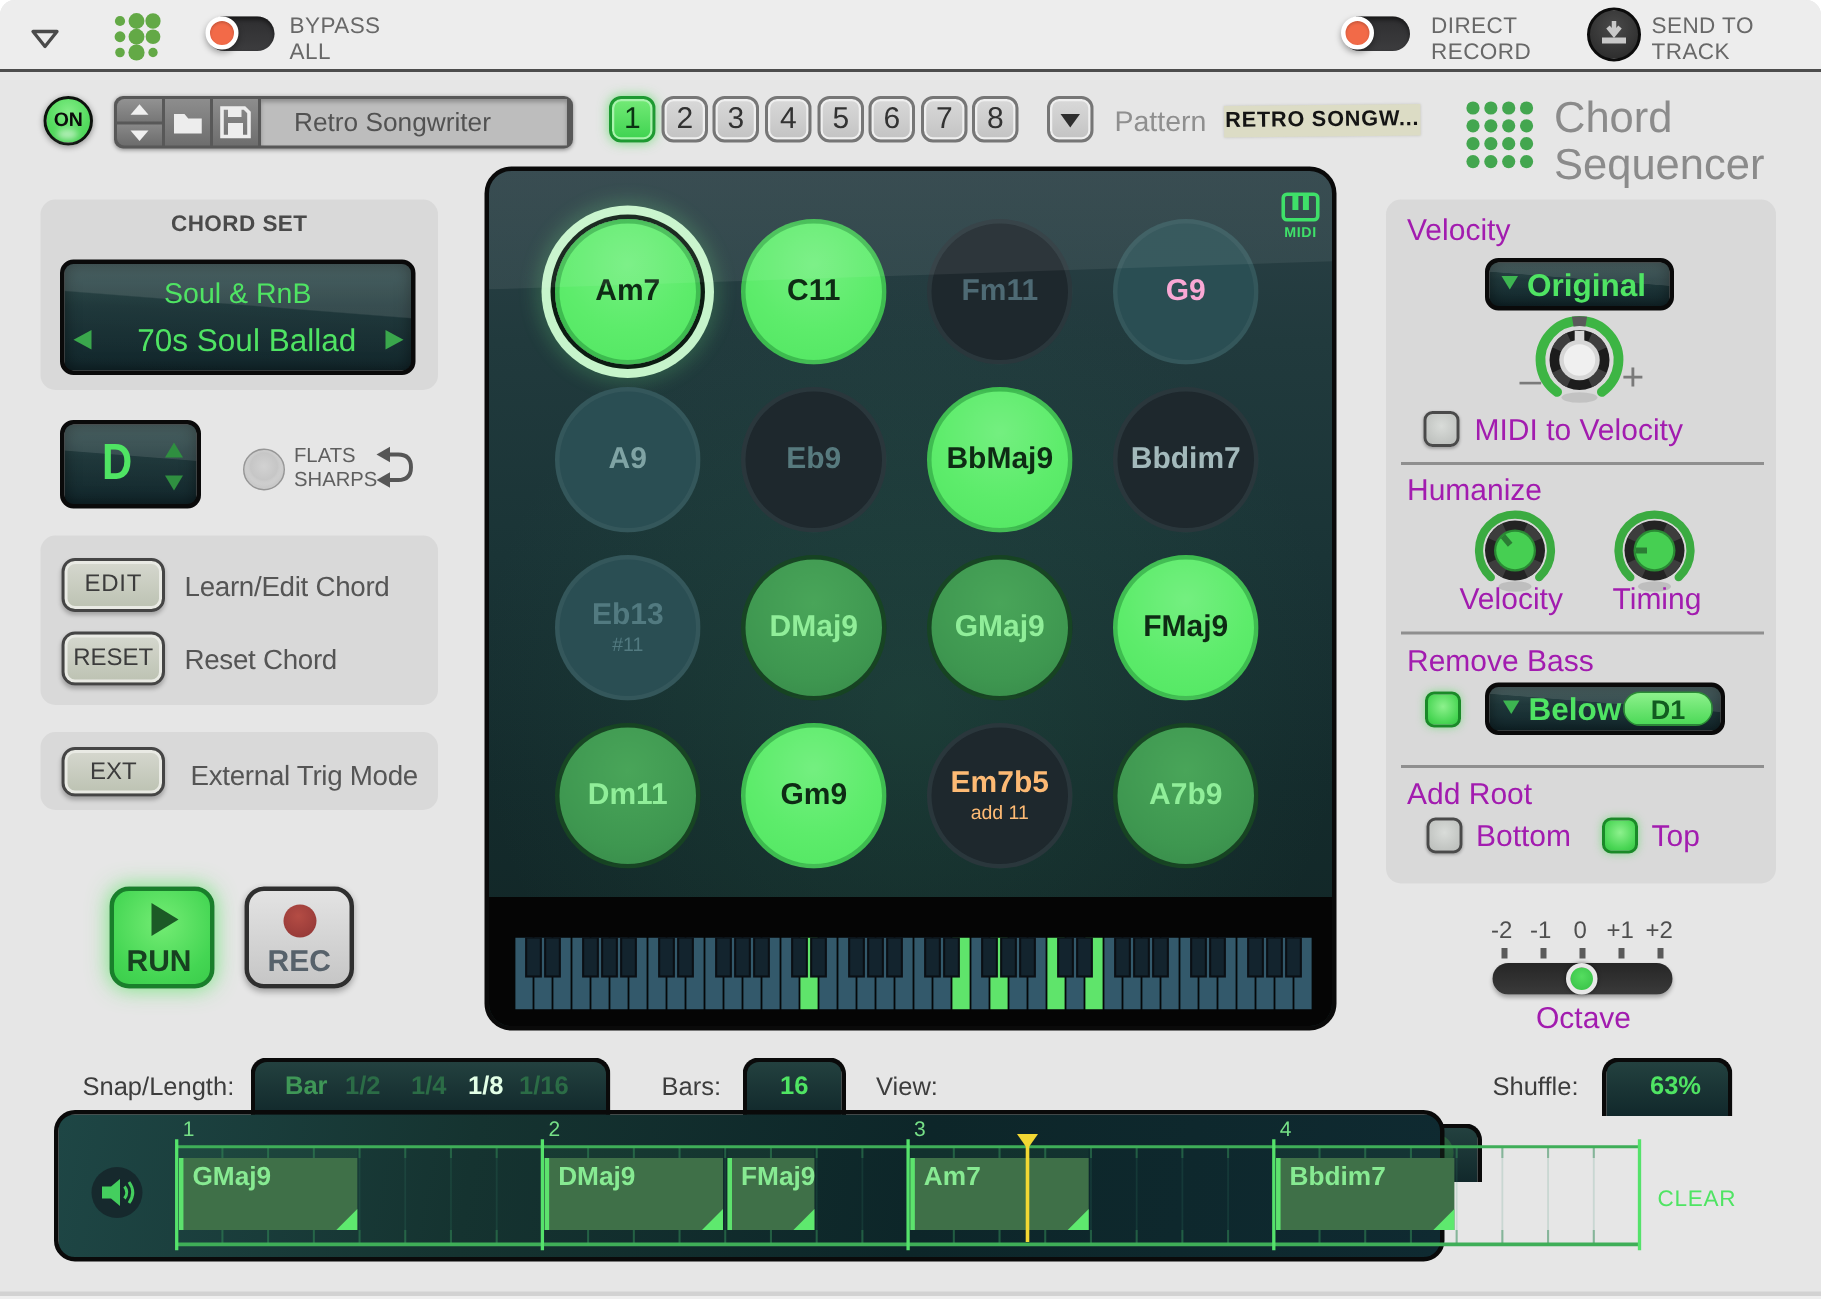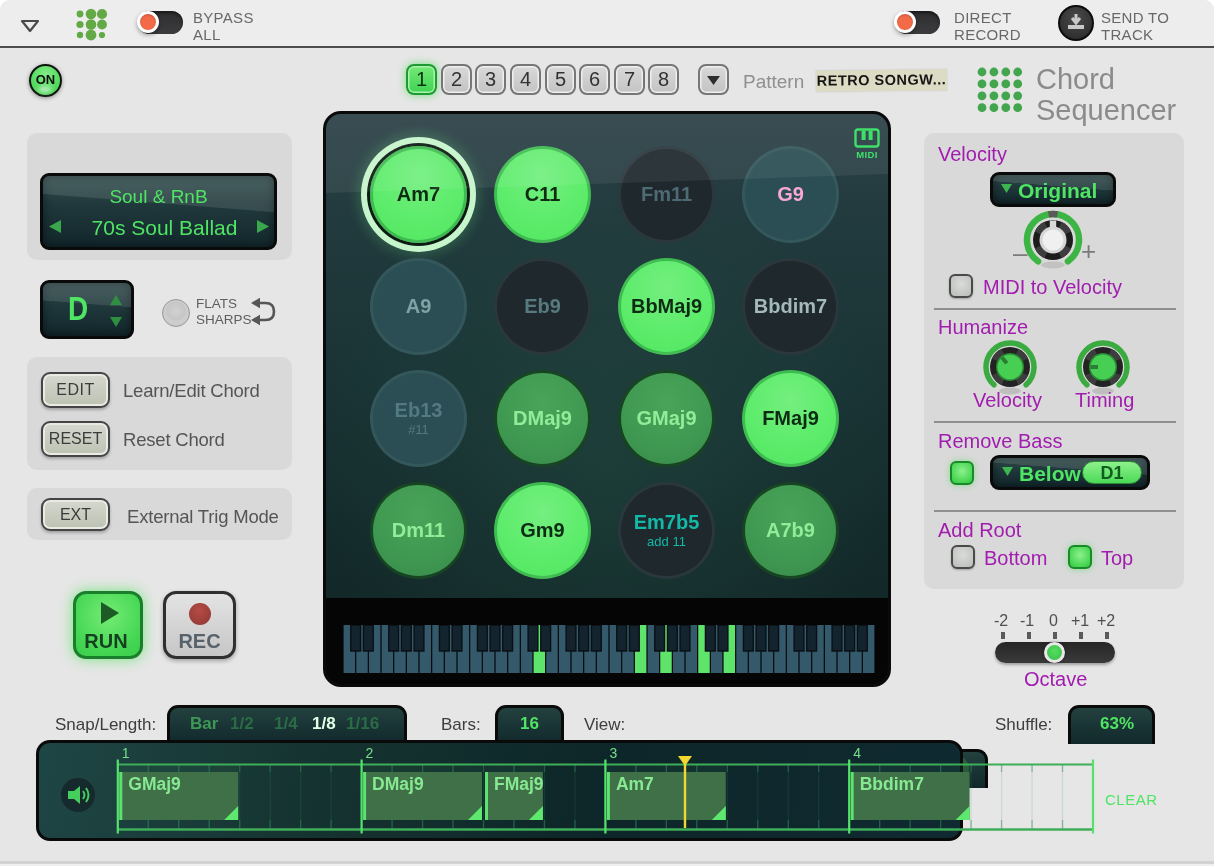--- a/index.html
+++ b/index.html
@@ -73,20 +73,45 @@
       <svg width="32" height="32">
           <path d="M16 7 L16 14 M12 11 L16 16 L20 11" stroke="#c9c9c9" stroke-width="3" fill="none"></path>
           <rect x="8" y="18" width="16" height="4" fill="#c9c9c9"></rect>
         </svg>
     </div>
     <div class="tlabel" style="left:1101px;top:9px">SEND TO<br>TRACK</div>
   </div>
 
   <div class="abs" style="left:29px;top:64px;width:33px;height:33px;border-radius:50%;background:radial-gradient(circle at 50% 30%,#84ed88 0%,#55db5f 55%,#46cf52 100%);border:2.5px solid #0d120d;box-shadow:0 1px 4px rgba(0,0,0,.4);color:#0b0b0b;font-weight:bold;font-size:13px;text-align:center;line-height:28px;">ON<div class="abs" style="left:7px;top:20px;width:14px;height:7px;border-radius:50%;background:rgba(255,255,255,.55);filter:blur(2px);"></div></div>
 
+  <div class="abs" style="left:76px;top:64px;width:306px;height:35px;background:#585858;border-radius:6px;box-shadow:0 1px 3px rgba(0,0,0,.4);padding:2px;">
+    <div class="abs" style="left:2px;top:2px;width:30px;height:14.5px;background:linear-gradient(#929292,#777);border-radius:5px 0 0 0;">
+      <svg width="30" height="14">
+          <path d="M15 3.5 L21 10.5 L9 10.5 Z" fill="#f0f0f0"></path>
+        </svg>
+    </div>
+    <div class="abs" style="left:2px;top:18.5px;width:30px;height:14.5px;background:linear-gradient(#888,#6c6c6c);border-radius:0 0 0 5px;">
+      <svg width="30" height="14">
+          <path d="M15 11 L21 4 L9 4 Z" fill="#f0f0f0"></path>
+        </svg>
+    </div>
+    <div class="abs" style="left:34px;top:2px;width:30px;height:31px;background:linear-gradient(#8d8d8d,#6e6e6e);">
+      <svg width="30" height="31">
+          <path d="M6 10 h7 l2.5 3 h9 v10 h-18.5 Z" fill="#ededed"></path>
+        </svg>
+    </div>
+    <div class="abs" style="left:66px;top:2px;width:30px;height:31px;background:linear-gradient(#8d8d8d,#6e6e6e);">
+      <svg width="30" height="31">
+          <path d="M6 6 h15 l3 3 v16 h-18 Z" fill="none" stroke="#ededed" stroke-width="2.4"></path>
+          <rect x="10" y="6" width="9" height="6" fill="#ededed"></rect>
+          <rect x="10" y="16" width="10" height="9" fill="#ededed"></rect>
+        </svg>
+    </div>
+    <div class="abs" style="left:98px;top:2px;width:204px;height:31px;background:#bdbdbd;box-shadow:inset 0 2px 3px rgba(0,0,0,.25);color:#525252;font-size:17.5px;line-height:31px;padding-left:22px;">Retro Songwriter</div>
+  </div>
 
   <div class="pbtn act" style="left:406px;top:64px;">1</div>
   <div class="pbtn" style="left:441px;top:64px;">2</div>
   <div class="pbtn" style="left:475px;top:64px;">3</div>
   <div class="pbtn" style="left:510px;top:64px;">4</div>
   <div class="pbtn" style="left:545px;top:64px;">5</div>
   <div class="pbtn" style="left:579px;top:64px;">6</div>
   <div class="pbtn" style="left:614px;top:64px;">7</div>
   <div class="pbtn" style="left:648px;top:64px;">8</div>
   <div class="pbtn" style="left:698px;top:64px;"><svg width="27" height="27">
@@ -111,20 +136,21 @@
         <circle cx="41.7" cy="29.8" r="4.4"></circle>
         <circle cx="6" cy="41.7" r="4.4"></circle>
         <circle cx="17.9" cy="41.7" r="4.4"></circle>
         <circle cx="29.8" cy="41.7" r="4.4"></circle>
         <circle cx="41.7" cy="41.7" r="4.4"></circle>
       </g>
   </svg>
   <div class="abs" style="left:1036px;top:64px;font-size:29px;line-height:31px;color:#8b8b8b;">Chord<br>Sequencer</div>
 
   <div class="panel" style="left:27px;top:133px;width:265px;height:127px;"></div>
+  <div class="abs" style="left:27px;top:141px;width:265px;text-align:center;font-size:15px;font-weight:bold;color:#4a4a4a;letter-spacing:.3px;">CHORD SET</div>
   <div class="lcd" style="left:40px;top:173px;width:237px;height:77px;"></div>
   <div class="abs gtxt" style="left:40px;top:186px;width:237px;text-align:center;font-size:19px;">Soul &amp; RnB</div>
   <div class="abs gtxt" style="left:40px;top:216px;width:237px;text-align:center;font-size:21px;padding-left:12px;">70s Soul Ballad</div>
   <svg class="abs" style="left:48px;top:219px" width="14" height="15">
       <path d="M13 1 L13 14 L1 7.5 Z" fill="#3aa74c"></path>
     </svg>
   <svg class="abs" style="left:256px;top:219px" width="14" height="15">
       <path d="M1 1 L1 14 L13 7.5 Z" fill="#3aa74c"></path>
     </svg>
 
@@ -173,21 +199,21 @@
         <div class="pad teal" style="left:44px;top:143.5px;color:#7fa3a4">A9</div>
         <div class="pad darkp" style="left:168px;top:143.5px;color:#577a7e">Eb9</div>
         <div class="pad bright" style="left:292px;top:143.5px;">BbMaj9</div>
         <div class="pad darkp" style="left:416px;top:143.5px;color:#a3b9bb">Bbdim7</div>
         <div class="pad teal" style="left:44px;top:255.5px;color:#527a80">Eb13<small>#11</small></div>
         <div class="pad mid" style="left:168px;top:255.5px;">DMaj9</div>
         <div class="pad mid" style="left:292px;top:255.5px;">GMaj9</div>
         <div class="pad bright" style="left:416px;top:255.5px;">FMaj9</div>
         <div class="pad mid" style="left:44px;top:367.5px;">Dm11</div>
         <div class="pad bright" style="left:168px;top:367.5px;">Gm9</div>
-        <div class="pad darkp" style="left:292px;top:367.5px;color:#14b8a6">Em7b5<small>add 11</small></div>
+        <div class="pad darkp" style="left:292px;top:367.5px;color:#fdba74">Em7b5<small>add 11</small></div>
         <div class="pad mid" style="left:416px;top:367.5px;">A7b9</div>
       </div>
 
     <div class="abs" style="left:0;top:0;width:568px;height:576px;background:linear-gradient(rgba(255,255,255,.065),rgba(255,255,255,.065));clip-path:polygon(0 0,100% 0,100% 10.4%,0 13.7%);pointer-events:none;"></div>
 
     <svg class="abs" style="left:528px;top:14px" width="26" height="32">
       <rect x="1.5" y="1.5" width="23" height="17" rx="2.5" fill="none" stroke="#3fe069" stroke-width="2.4"></rect>
       <rect x="7.6" y="2.5" width="4" height="9.5" fill="#3fe069"></rect>
       <rect x="14.6" y="2.5" width="4" height="9.5" fill="#3fe069"></rect>
       <text x="13" y="30" font-size="9.5" font-weight="bold" fill="#3fe069" text-anchor="middle" letter-spacing="0.4">MIDI</text>

